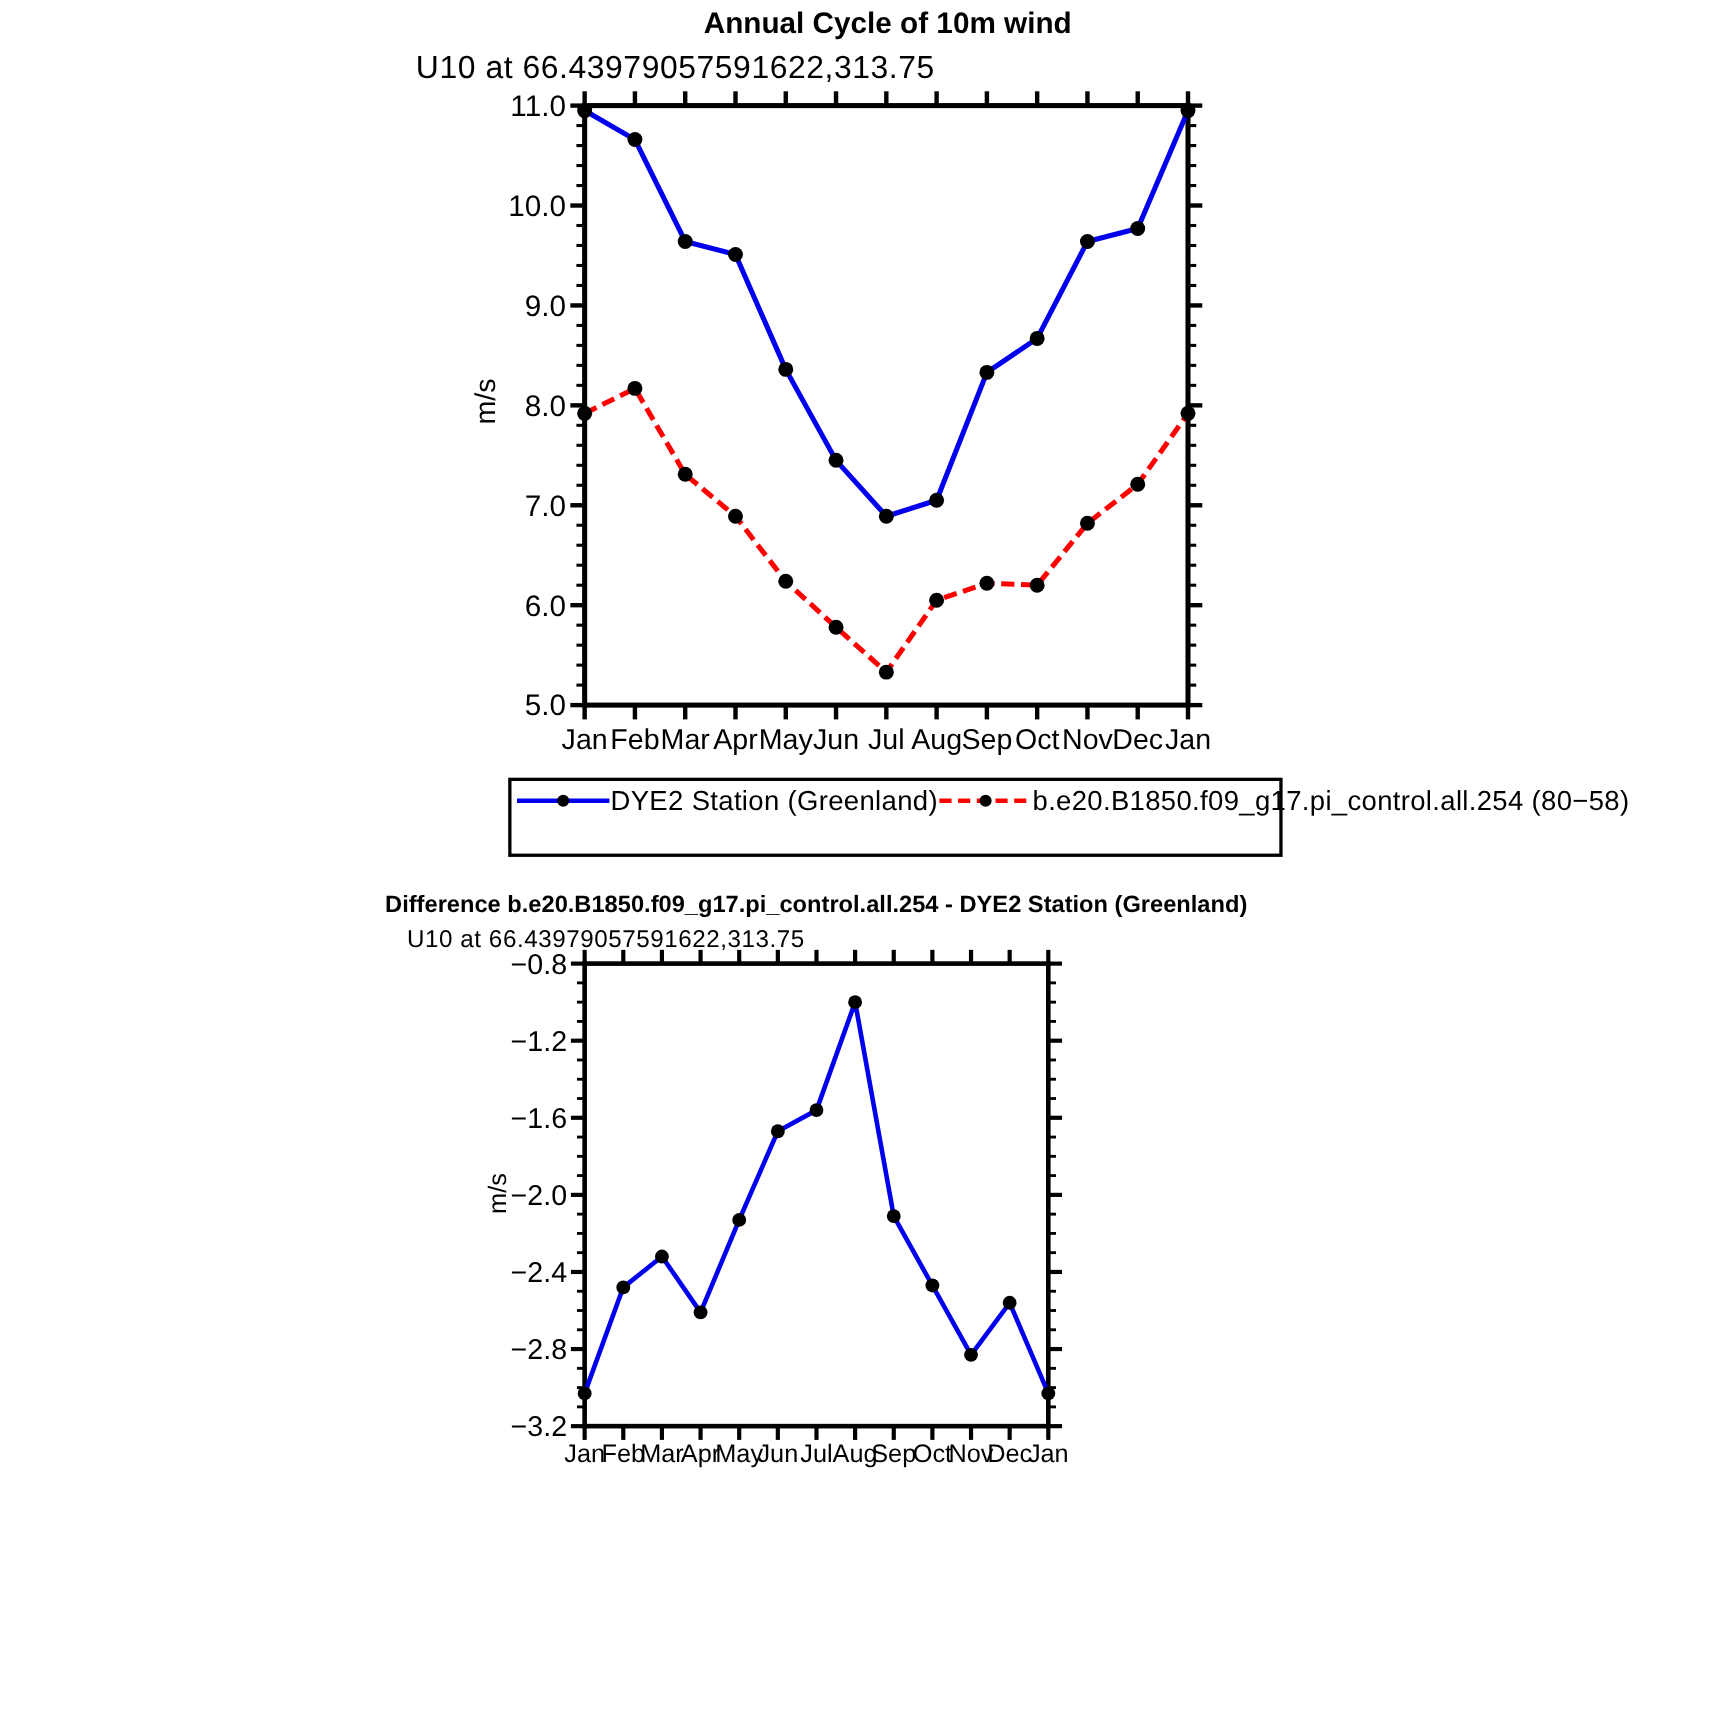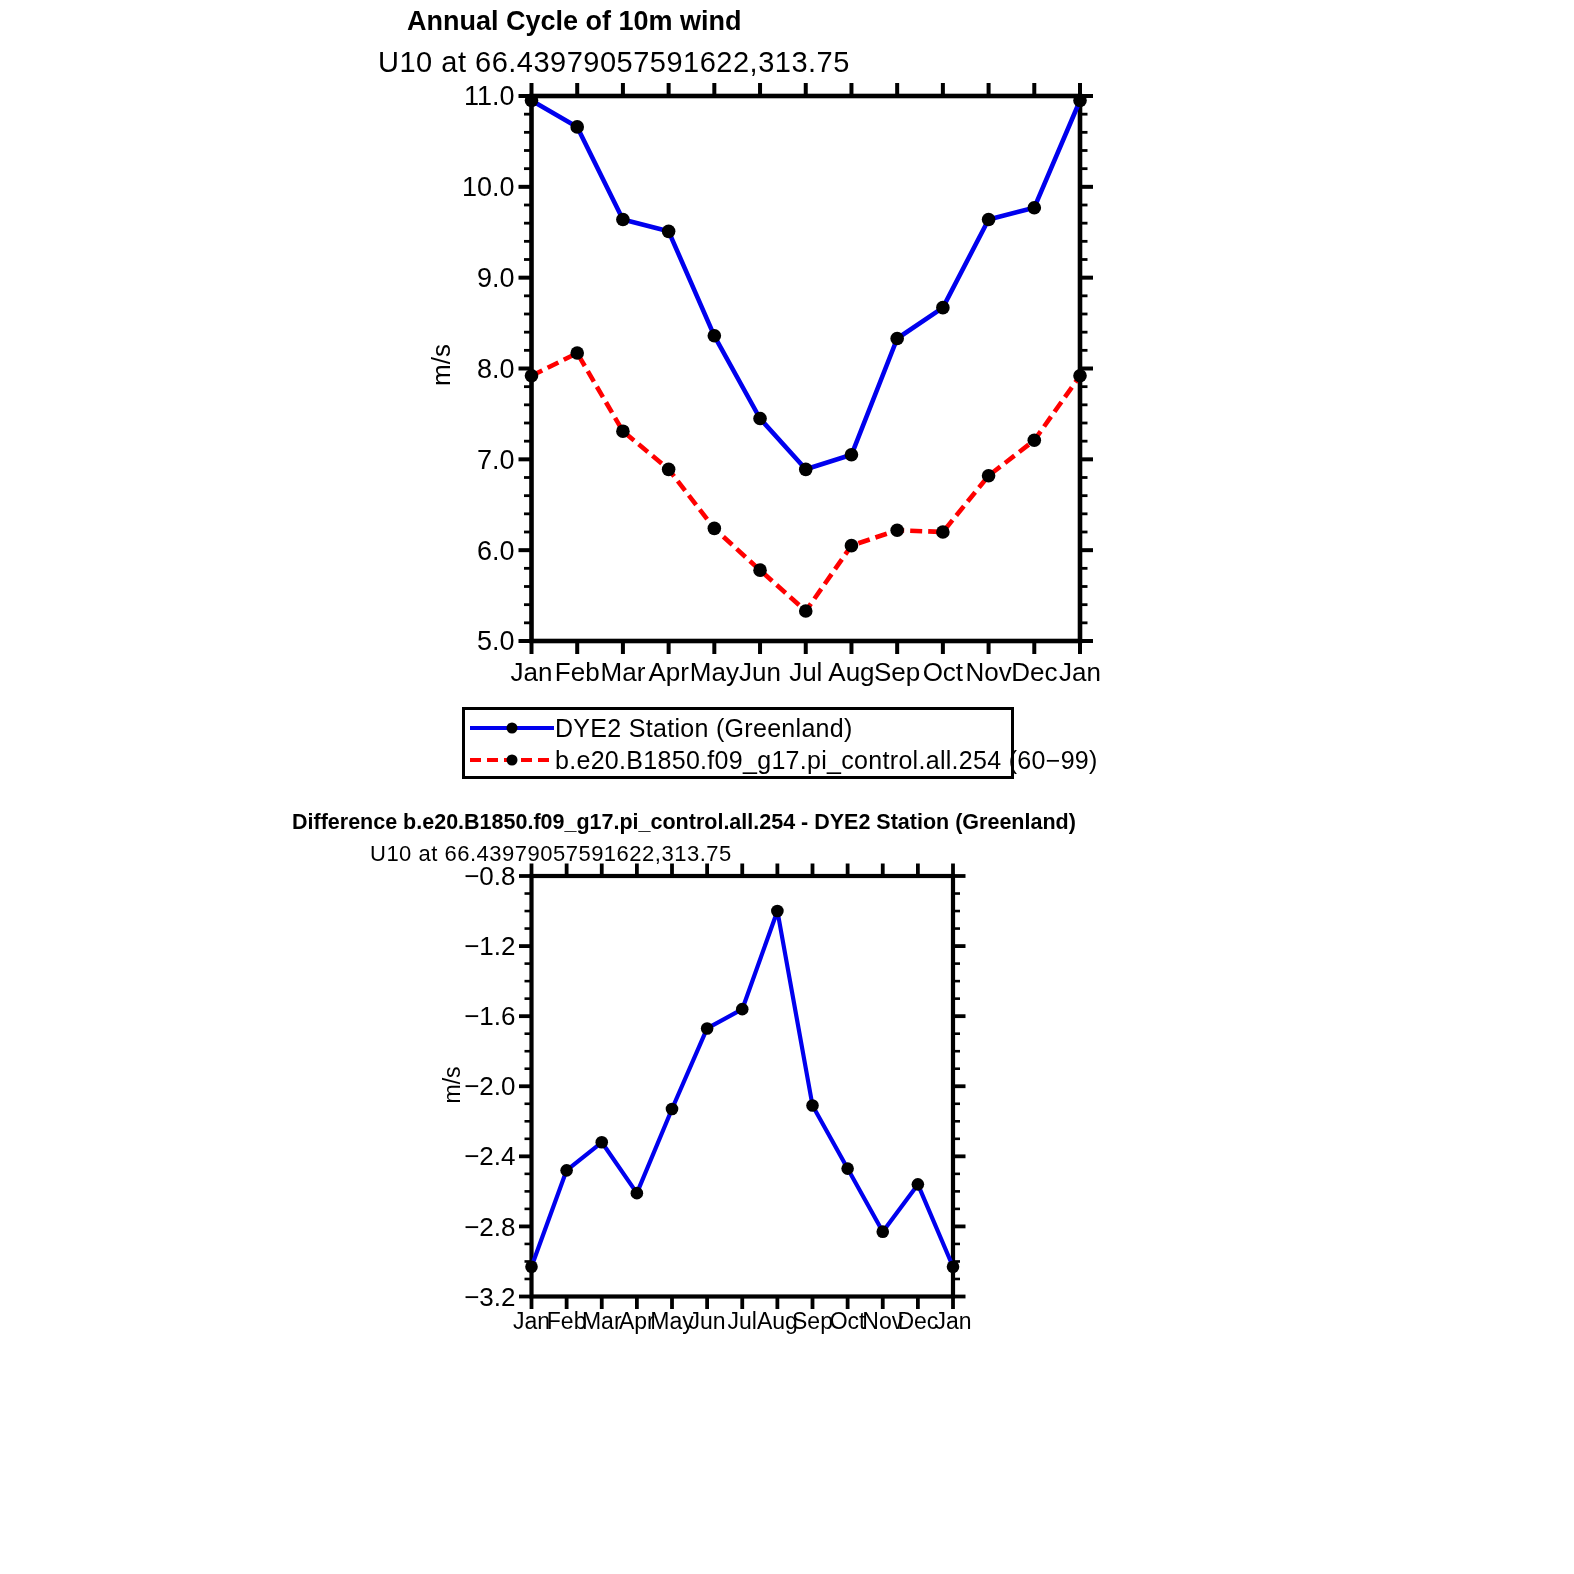--- a/index.html
+++ b/index.html
@@ -2,33 +2,33 @@
 <html><head>
 <meta charset="utf-8">
 <style>
   html,body{margin:0;padding:0;background:#ffffff;}
   #canvas{
     position:relative;width:1574px;height:1574px;background:#ffffff;
     font-family:"Liberation Sans",sans-serif;color:#000;overflow:hidden;
   }
   .abs{position:absolute;}
   #charts-svg{position:absolute;left:0;top:0;}
-  .chart-title{font-weight:bold;text-align:left;white-space:nowrap;}
+  .chart-title{font-weight:bold;text-align:center;white-space:nowrap;}
   .chart-subtitle{white-space:nowrap;letter-spacing:0.5px;}
   #c1-title{left:407px;top:6px;width:800px;font-size:27px;}
   #c1-subtitle{left:378px;top:46px;width:800px;font-size:29px;}
   #c2-title{left:292px;top:810px;width:900px;font-size:21.5px;}
   #c2-subtitle{left:370px;top:841px;width:700px;font-size:22px;}
   .ylabel{transform:rotate(-90deg);text-align:center;white-space:nowrap;}
   #c1-ylabel{left:411px;top:350px;width:60px;height:30px;font-size:26px;}
   #c2-ylabel{left:424px;top:1070px;width:60px;height:30px;font-size:23px;}
   #legend{
-    position:absolute;left:462px;top:707px;width:552px;height:72px;
+    position:absolute;left:462px;top:707px;width:704px;height:72px;
     border:3px solid #000;box-sizing:border-box;
-    display:flex;flex-direction:column;padding:2px 0 0 4px;background:#fff;
+    display:flex;flex-direction:row;padding:2px 0 0 4px;background:#fff;
   }
   .legend-row{display:flex;align-items:center;height:32px;}
   .legend-sample{flex:0 0 auto;display:block;}
   .legend-label{font-size:25px;letter-spacing:0.3px;white-space:nowrap;}
   svg text{fill:#000;font-family:"Liberation Sans",sans-serif;}
 </style>
 </head>
 <body>
 
 <div id="canvas">
@@ -324,21 +324,21 @@
           <line x1="1" y1="9" x2="85" y2="9" stroke="#0000ee" stroke-width="4"></line>
           <circle cx="43" cy="9" r="5.5" fill="#000000"></circle>
         </svg>
         <span class="legend-label">DYE2 Station (Greenland)</span>
       </div>
       <div class="legend-row">
         <svg width="86" height="18" class="legend-sample">
           <line x1="1" y1="9" x2="85" y2="9" stroke="#ff0000" stroke-width="4" stroke-dasharray="11 6"></line>
           <circle cx="43" cy="9" r="5.5" fill="#000000"></circle>
         </svg>
-        <span class="legend-label">b.e20.B1850.f09_g17.pi_control.all.254 (60−99)</span>
+        <span class="legend-label">b.e20.B1850.f09_g17.pi_control.all.254 (80−58)</span>
       </div>
     </div>
 
   <div id="c2-title" class="abs chart-title">Difference b.e20.B1850.f09_g17.pi_control.all.254 - DYE2 Station (Greenland)</div>
   <div id="c2-subtitle" class="abs chart-subtitle">U10 at 66.43979057591622,313.75</div>
   <div id="c2-ylabel" class="abs ylabel">m/s</div>
 
 </div>
 
 </body></html>

